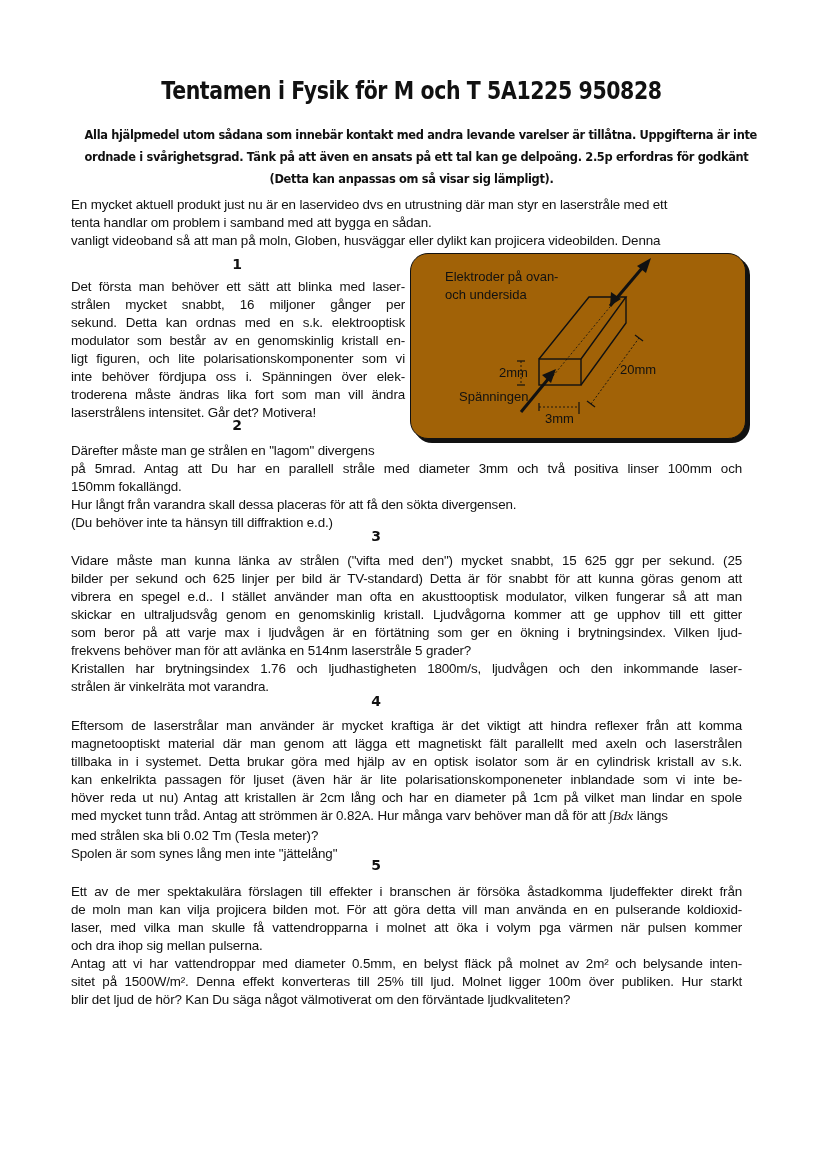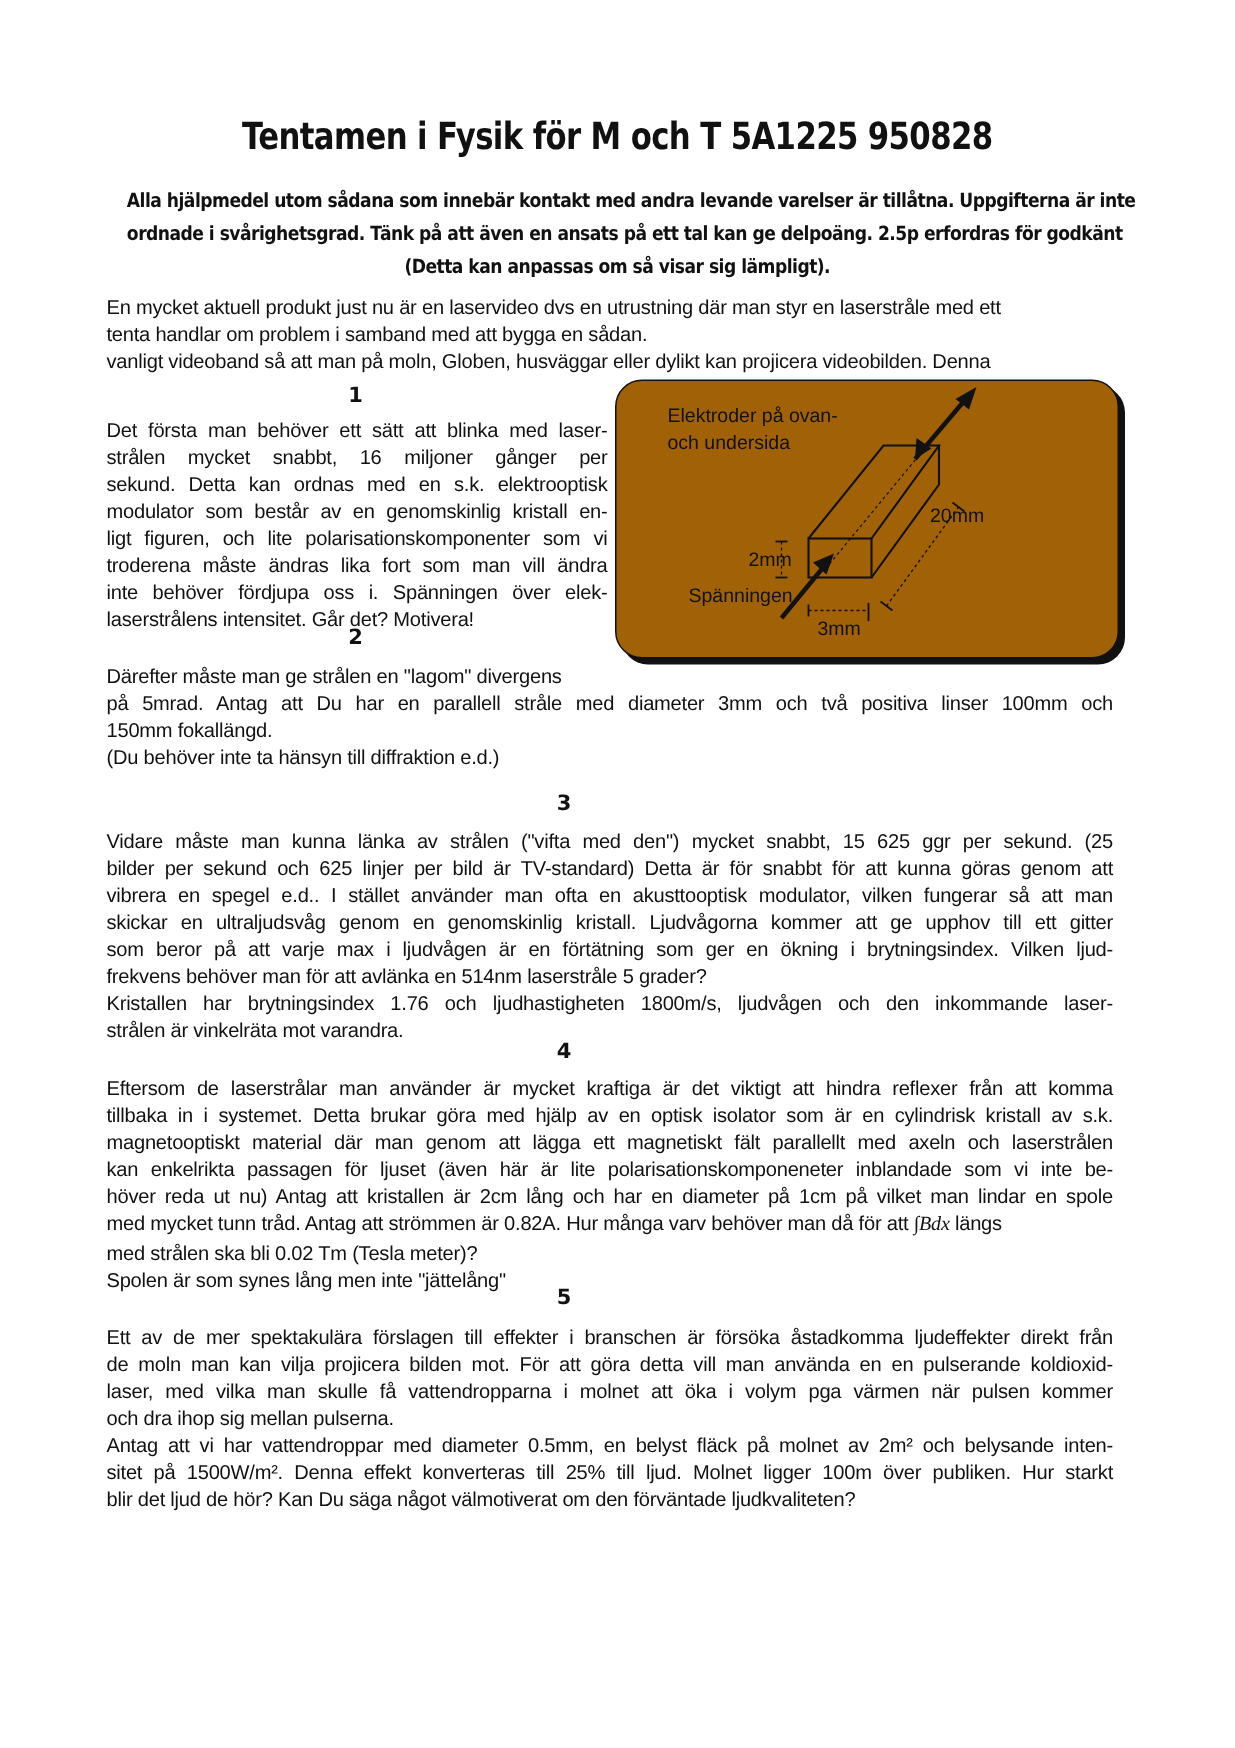--- a/index.html
+++ b/index.html
@@ -63,22 +63,22 @@
     <span class="line">vanligt videoband så att man på moln, Globen, husväggar eller dylikt kan  projicera videobilden. Denna</span>
   </div>
 
   <div class="qnum" style="left:227px; top:256px;">1</div>
   <div class="para body-text justify" style="top:278px; width:334px;">
     <span class="line">Det första man behöver ett sätt att blinka med laser-</span>
     <span class="line">strålen mycket snabbt, 16 miljoner gånger per</span>
     <span class="line">sekund. Detta kan ordnas med en s.k. elektrooptisk</span>
     <span class="line">modulator som består av en genomskinlig kristall en-</span>
     <span class="line">ligt figuren, och lite polarisationskomponenter som vi</span>
+    <span class="line">inte behöver fördjupa oss i. Spänningen över elek-</span>
     <span class="line">troderena måste ändras lika fort som man vill ändra</span>
-    <span class="line">inte behöver fördjupa oss i. Spänningen över elek-</span>
     <span class="line last">laserstrålens intensitet. Går det? Motivera!</span>
   </div>
 
   <div class="fig">
     <svg width="334" height="184" viewBox="0 0 334 184">
       <g stroke="#111" fill="none" stroke-width="1.4">
 
         <rect x="128" y="105" width="42" height="26"></rect>
 
         <polyline points="128,105 178,43 215,43 170,105"></polyline>
@@ -104,51 +104,52 @@
       <line x1="106" y1="131" x2="114" y2="131" stroke="#111" stroke-width="1.2"></line>
 
       <line x1="128" y1="153" x2="168" y2="153" stroke="#111" stroke-width="0.9" stroke-dasharray="2,2"></line>
       <line x1="128" y1="149" x2="128" y2="157" stroke="#111" stroke-width="1.2"></line>
       <line x1="168" y1="148" x2="168" y2="160" stroke="#111" stroke-width="1.2"></line>
     </svg>
     <div class="fig-label" style="left:34px; top:14px;">
       <div>Elektroder på ovan-</div>
       <div>och undersida</div>
     </div>
-    <div class="fig-label" style="left:209px; top:81px;">20mm</div>
+    <div class="fig-label" style="left:209px; top:107px;">20mm</div>
     <div class="fig-label" style="left:88px; top:110px;">2mm</div>
     <div class="fig-label" style="left:48px; top:134px;">Spänningen</div>
     <div class="fig-label" style="left:134px; top:156px;">3mm</div>
   </div>
 
   <div class="qnum" style="left:227px; top:417px;">2</div>
   <div class="para body-text" style="top:442px;">
     <span class="line">Därefter måste man ge strålen en "lagom" divergens</span>
     <span class="line" style="text-align:justify; text-align-last:justify;">på 5mrad. Antag att Du har en parallell stråle med diameter 3mm och två positiva linser 100mm och</span>
     <span class="line">150mm fokallängd.</span>
+    <span class="line">Hur långt från varandra skall dessa placeras för att få den sökta divergensen.</span>
     <span class="line">(Du behöver inte ta hänsyn till diffraktion e.d.)</span>
   </div>
 
   <div class="qnum" style="left:366px; top:528px;">3</div>
   <div class="para body-text justify" style="top:552px;">
     <span class="line">Vidare måste man kunna länka av strålen ("vifta med den") mycket snabbt, 15 625 ggr per sekund. (25</span>
     <span class="line">bilder per sekund och 625 linjer per bild är TV-standard) Detta är för snabbt för att kunna göras genom att</span>
     <span class="line">vibrera en spegel e.d.. I stället använder man ofta en akusttooptisk modulator, vilken fungerar så att man</span>
     <span class="line">skickar en ultraljudsvåg genom en genomskinlig kristall. Ljudvågorna kommer att ge upphov till ett gitter</span>
     <span class="line">som beror på att varje max i ljudvågen är en förtätning som ger en ökning i brytningsindex. Vilken ljud-</span>
     <span class="line last">frekvens behöver man för att avlänka en 514nm laserstråle 5 grader?</span>
     <span class="line">Kristallen har brytningsindex 1.76 och ljudhastigheten 1800m/s, ljudvågen och den inkommande laser-</span>
     <span class="line last">strålen är vinkelräta mot varandra.</span>
   </div>
 
   <div class="qnum" style="left:366px; top:693px;">4</div>
   <div class="para body-text justify" style="top:717px;">
     <span class="line">Eftersom de laserstrålar man använder är mycket kraftiga är det viktigt att hindra reflexer från att komma</span>
+    <span class="line">magnetooptiskt material där man genom att lägga ett magnetiskt fält parallellt med axeln och laserstrålen</span>
     <span class="line">tillbaka in i systemet. Detta brukar göra med hjälp av en optisk isolator som är en cylindrisk kristall av s.k.</span>
-    <span class="line">magnetooptiskt material där man genom att lägga ett magnetiskt fält parallellt med axeln och laserstrålen</span>
     <span class="line">kan enkelrikta passagen för ljuset (även här är lite polarisationskomponeneter inblandade som vi inte be-</span>
     <span class="line">höver reda ut nu) Antag att kristallen är 2cm lång och har en diameter på 1cm på vilket man lindar en spole</span>
     <span class="line" style="text-align:right; text-align-last:left; height:20px;"><span>med mycket tunn tråd. Antag att strömmen är 0.82A. Hur många varv behöver man då för att</span> <span class="intg">∫Bdx</span> <span>längs</span></span>
     <span class="line last">med strålen ska bli 0.02 Tm (Tesla meter)?</span>
     <span class="line last">Spolen är som synes lång men inte "jättelång"</span>
   </div>
 
   <div class="qnum" style="left:366px; top:857px;">5</div>
   <div class="para body-text justify" style="top:883px;">
     <span class="line">Ett av de mer spektakulära förslagen till effekter i branschen är försöka åstadkomma ljudeffekter direkt från</span>

